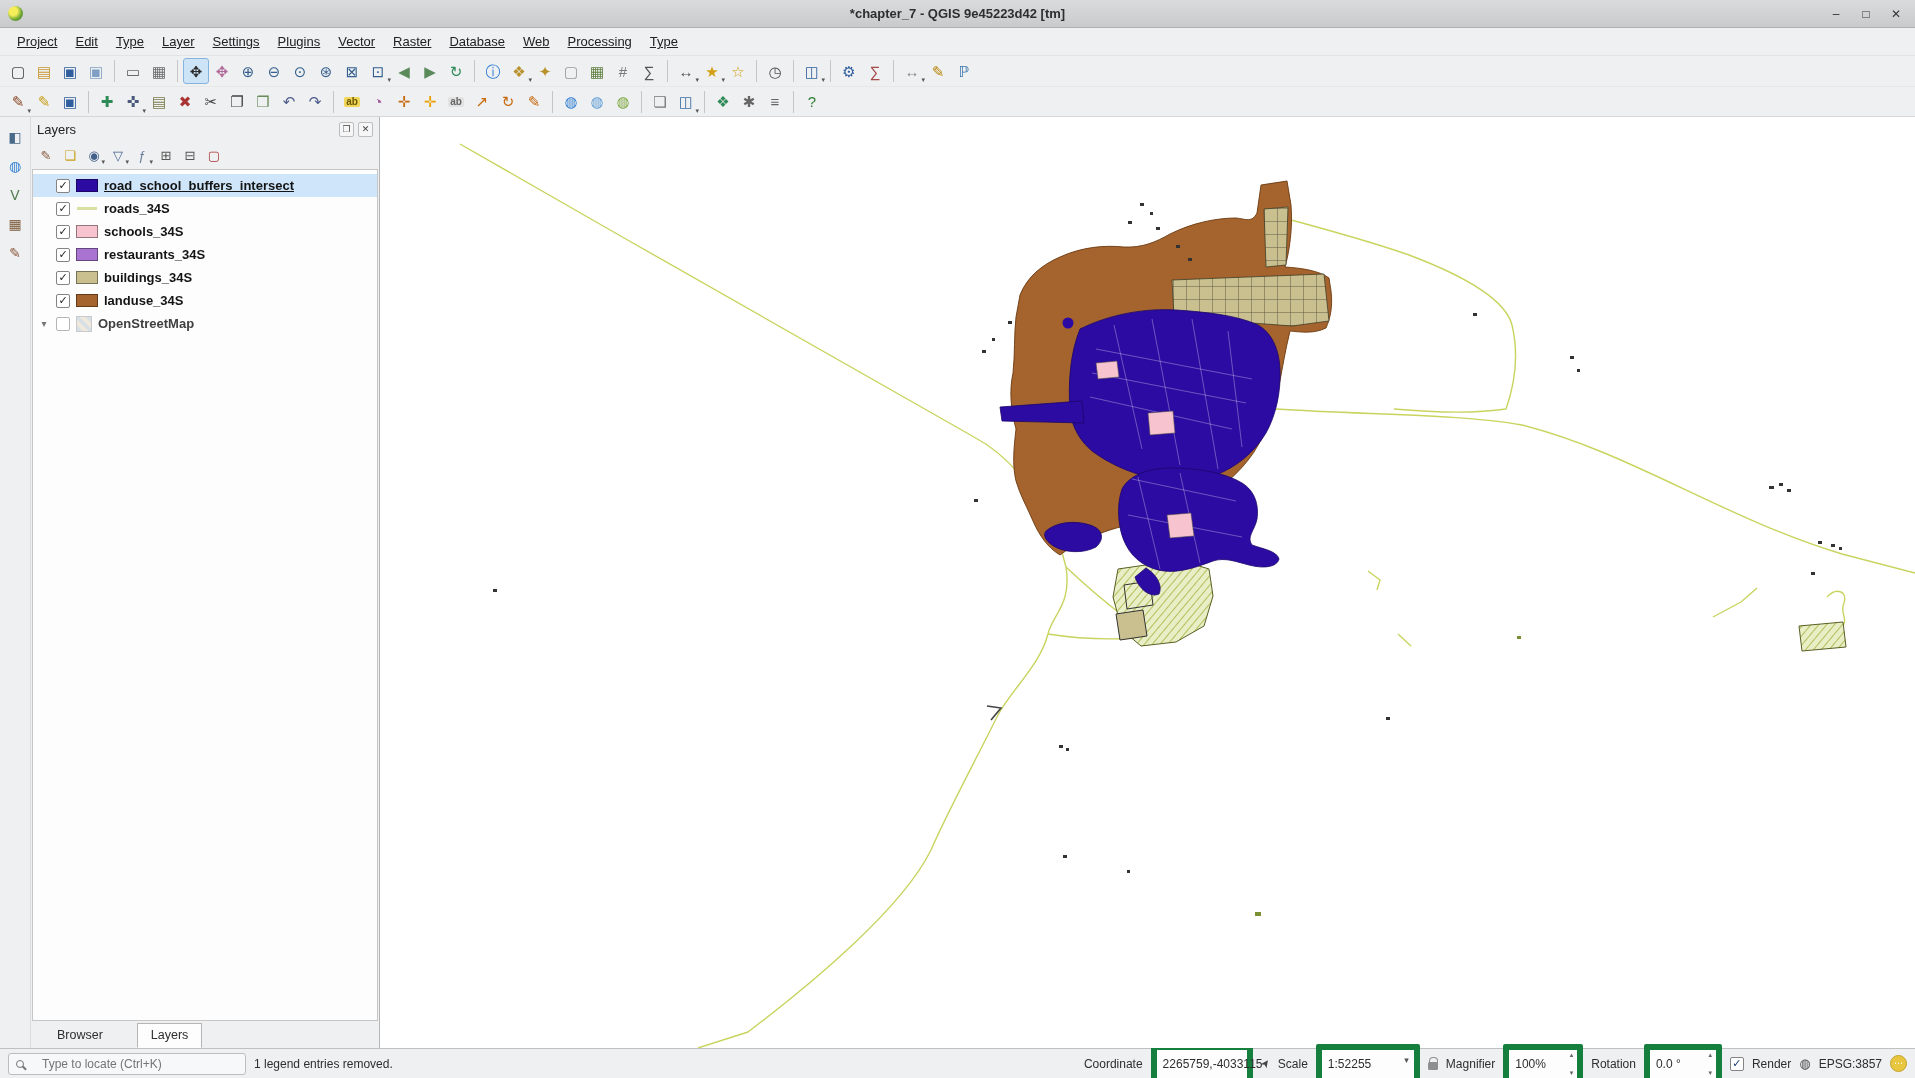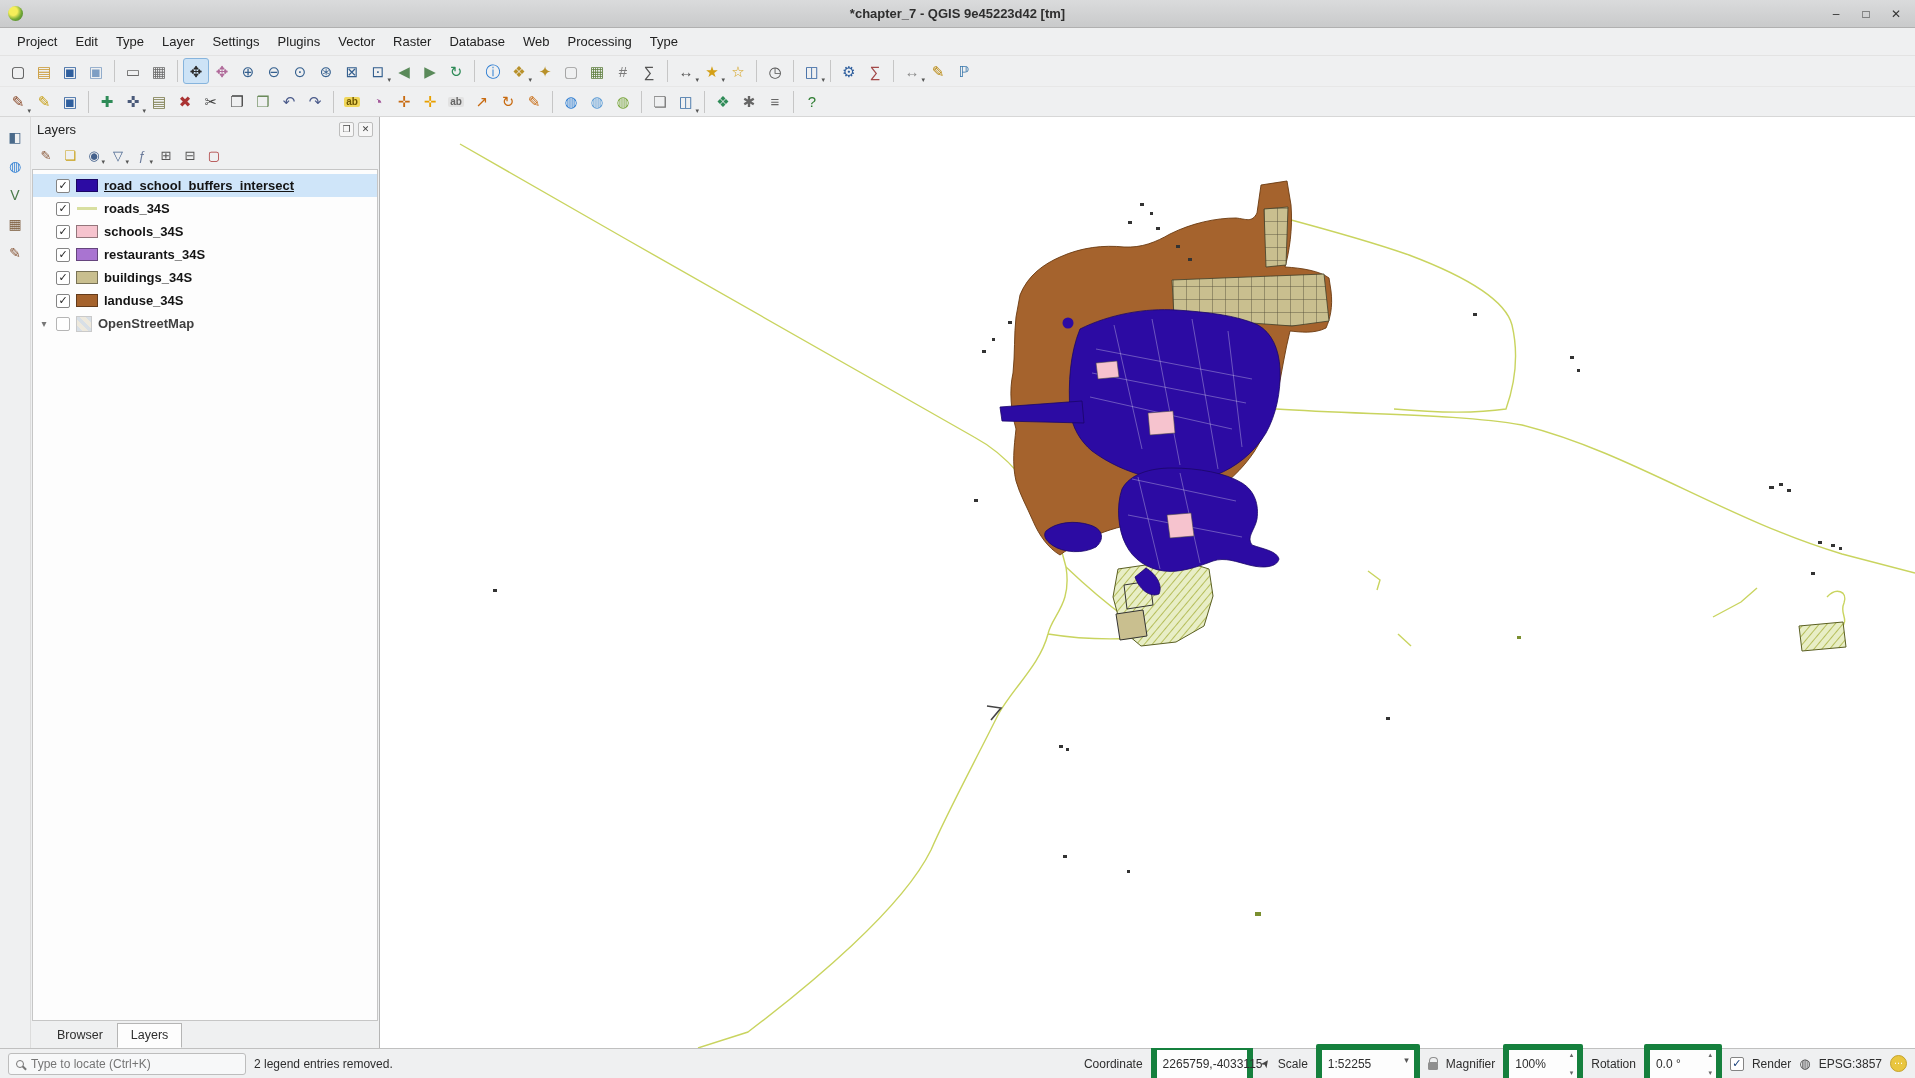--- a/index.html
+++ b/index.html
@@ -15,21 +15,21 @@
     background:radial-gradient(circle at 35% 35%, #f5ee5a 0 30%, #71a837 60%, #3c7024 100%); }
   .title-text { position:absolute; left:50%; transform:translateX(-50%); font-weight:bold; color:#2e2e2e; }
   .win-controls { margin-left:auto; display:flex; margin-right:4px; }
   .win-btn { width:30px; height:22px; display:flex; align-items:center; justify-content:center;
     color:#333; font-size:12px; }
   .win-btn.min::after { content:"–"; }
   .win-btn.max::after { content:"□"; }
   .win-btn.close::after { content:"✕"; }
   
   .menubar { height:27px; display:flex; align-items:center; padding-left:8px; background:#eff0f1; }
-  .menu-item { padding:4px 9px; border-radius:3px; }
+  .menu-item { padding:4px 9px; border-radius:3px;text-decoration:underline; }
   
   .toolbar { display:flex; align-items:center; height:31px; padding:0 5px; background:#eff0f1; }
   .toolbar.row1 { border-top:1px solid #e3e3e3; }
   .toolbar.row2 { border-top:1px solid #e7e7e7; border-bottom:1px solid #d7d7d7; }
   .tb-btn { width:26px; height:26px; display:flex; align-items:center; justify-content:center;
     border-radius:3px; position:relative; border:1px solid transparent; flex:none; }
   .tb-btn.active { background:#cde3f6; border:1px solid #86b4dd; }
   .tb-glyph { font-size:15px; line-height:1; }
   .tb-btn.caret::after { content:"▾"; position:absolute; right:-1px; bottom:-1px; font-size:7px; color:#555; }
   .tb-sep { width:1px; height:22px; background:#c6c6c6; margin:0 5px; flex:none; }
@@ -63,31 +63,31 @@
   .tree-check.checked::after { content:"✓"; }
   .layer-row.disabled .tree-check { border-color:#b5b5b5; }
   .swatch { width:22px; height:13px; border:1px solid rgba(0,0,0,0.4); flex:none; }
   .swatch.line { border:none; background:transparent; position:relative; }
   .swatch.line i { position:absolute; left:1px; right:1px; top:5px; height:2.5px; display:block; }
   .swatch.raster { width:16px; height:16px; border:1px solid #b9b9b9; opacity:.75;
     background:repeating-linear-gradient(45deg,#ccd5df 0 4px,#e9e3d3 4px 8px); }
   .layer-label { font-weight:bold; color:#141414; white-space:nowrap; }
   .layer-row.selected .layer-label { text-decoration:underline; }
   .layer-row.disabled .layer-label { color:#404040; }
-  .dock-tabs { height:27px; display:flex; align-items:flex-end; padding-left:12px; gap:0; }
+  .dock-tabs { height:27px; display:flex; align-items:flex-end; padding-left:12px; gap:20px; }
   .dock-tab { padding:4px 13px 5px; font-size:12.5px; color:#2e2e2e; border:1px solid transparent; }
   .dock-tab.active { background:#fdfdfd; border:1px solid #b5b5b5; border-bottom-color:#fdfdfd; }
   
   .map-area { flex:1; background:#fff; position:relative; }
   .map-area svg { display:block; width:100%; height:100%; }
   
   .statusbar { height:30px; display:flex; align-items:center; gap:8px; padding:0 8px;
     border-top:1px solid #c0c0c0; background:#eff0f1; font-size:12px; color:#2e2e2e; }
   .locate { display:flex; align-items:center; width:238px; height:22px; border:1px solid #bdbdbd;
-    border-radius:3px; background:#f7f8f9; padding:0 7px; gap:7px; flex:none; }
+    border-radius:3px; background:#f7f8f9; padding:0 7px; gap:18px; flex:none; }
   .search-glyph { width:8px; height:8px; border:1.6px solid #777; border-radius:50%; position:relative; flex:none; }
   .search-glyph::after { content:""; position:absolute; width:5px; height:1.6px; background:#777;
     transform:rotate(45deg); right:-4px; bottom:-2px; }
   .locate input { border:none; outline:none; background:transparent; width:100%;
     font-size:12px; font-family:inherit; color:#666; }
   .sb-spacer { flex:1; }
   .sb-field { height:21px; border:6px solid #15803d; background:#fdfdfd; border-radius:2px;
     display:flex; align-items:center; padding:14px 6px; flex:none; }
   .sb-field.coord { width:102px; }
   .sb-field.scale { width:104px; }
@@ -560,21 +560,21 @@
       </g>
     </svg>
   </div>
 </div>
 
 <div class="statusbar">
   <div class="locate">
     <span class="search-glyph"></span>
     <input placeholder="Type to locate (Ctrl+K)" style="">
   </div>
-  <div class="status-msg">2 legend entries removed.</div>
+  <div class="status-msg">1 legend entries removed.</div>
   <div class="sb-spacer"></div>
   <span class="sb-label">Coordinate</span>
   <div class="sb-field coord">
     <span>2265759,-4033115</span>
   </div>
   <span class="pointer-icon"></span>
   <span class="sb-label">Scale</span>
   <div class="sb-field scale combo">
     <span>1:52255</span>
   </div>

